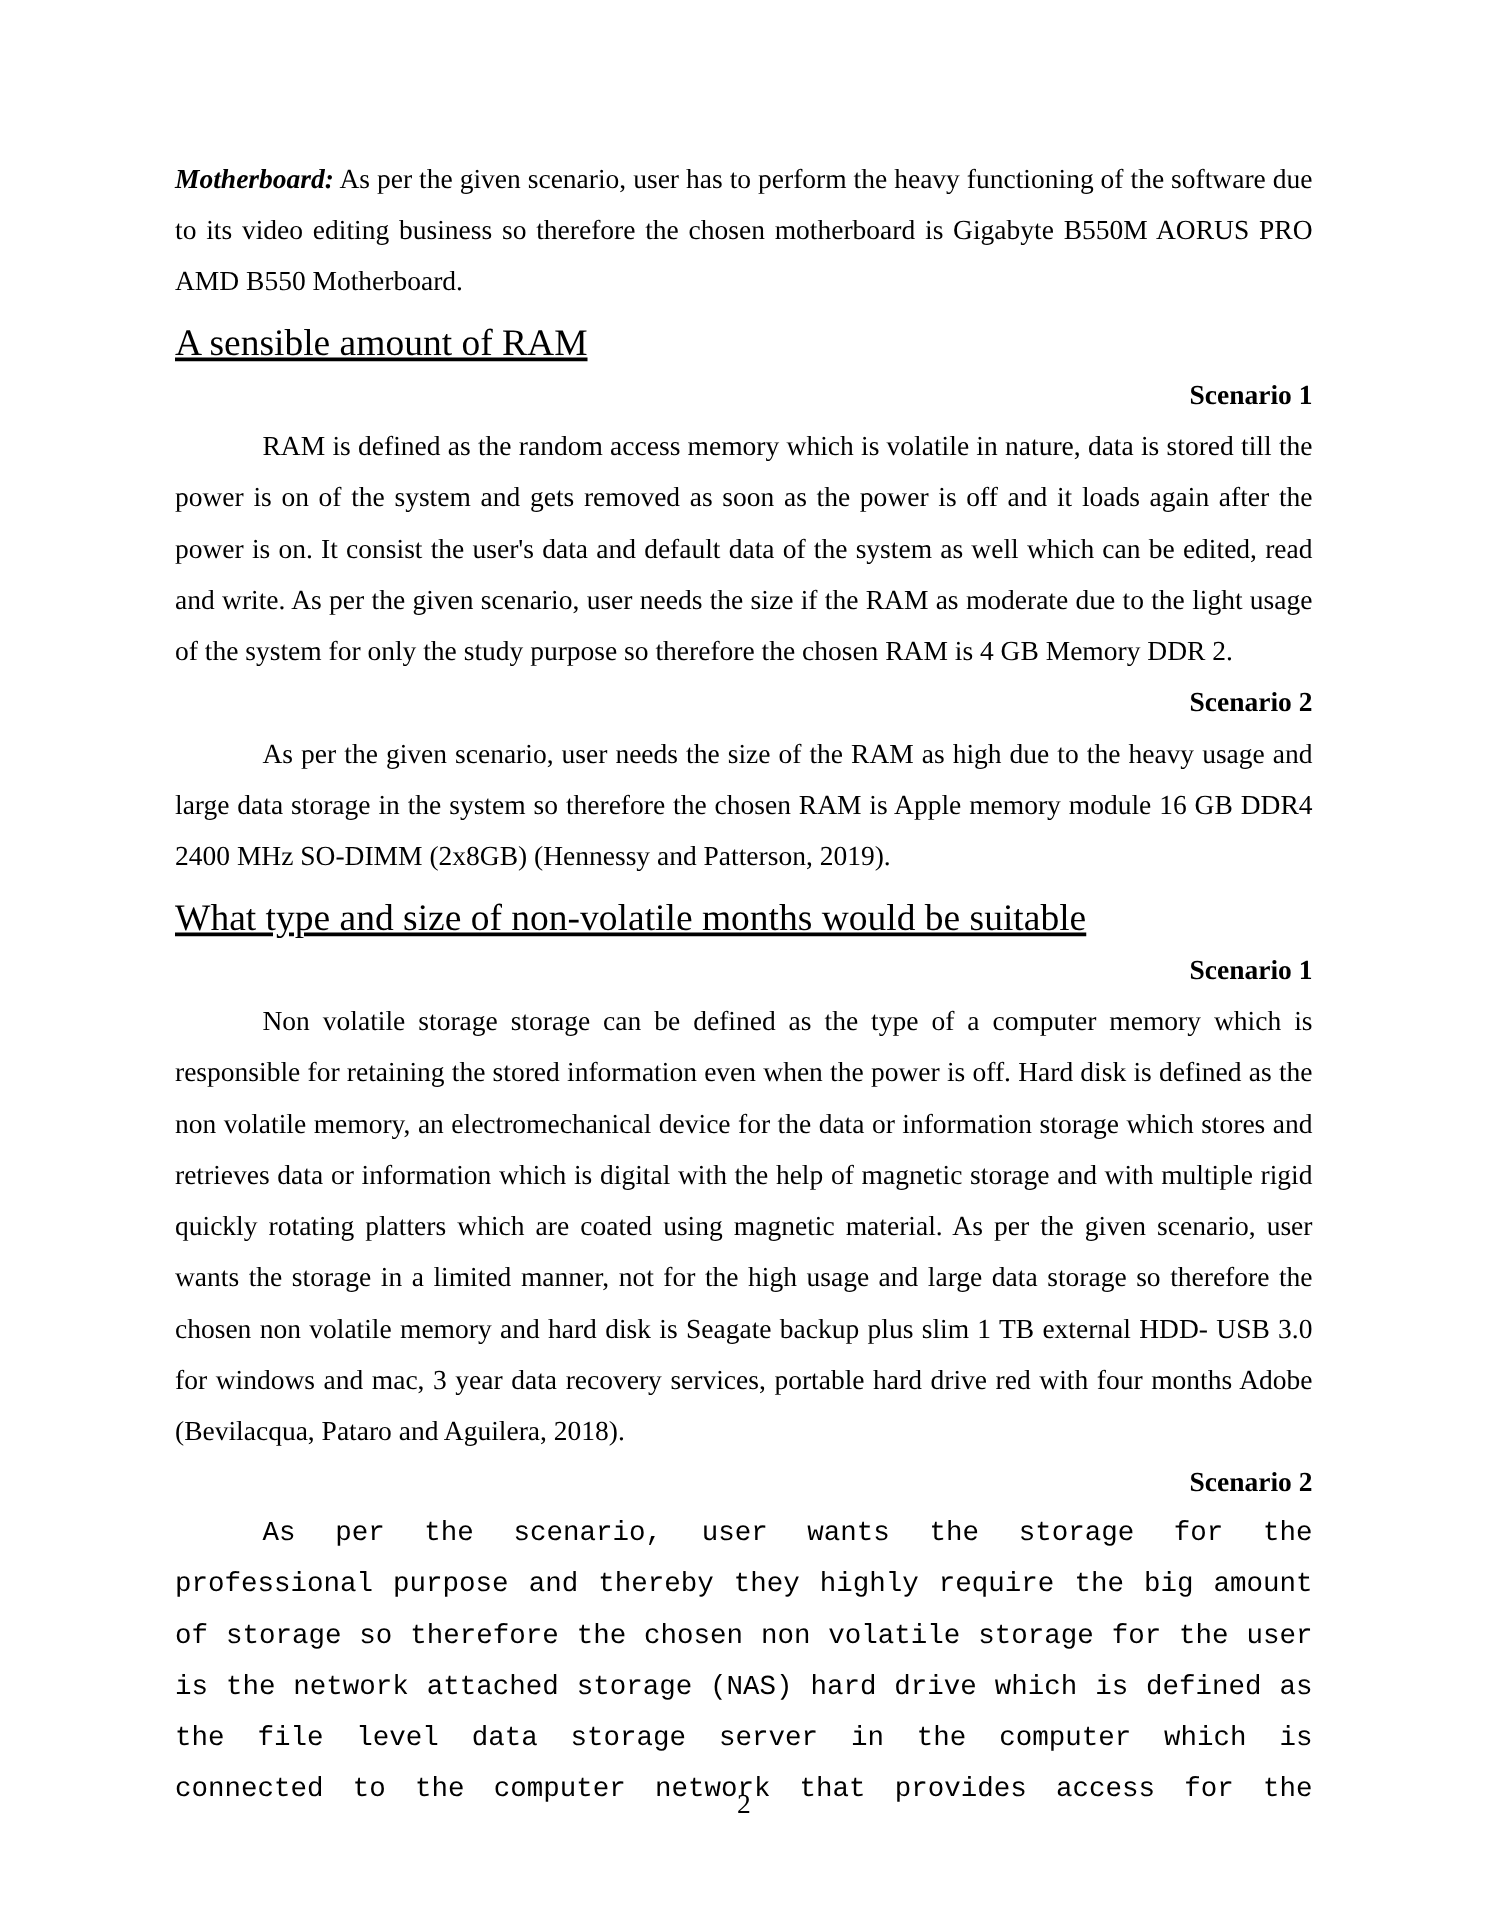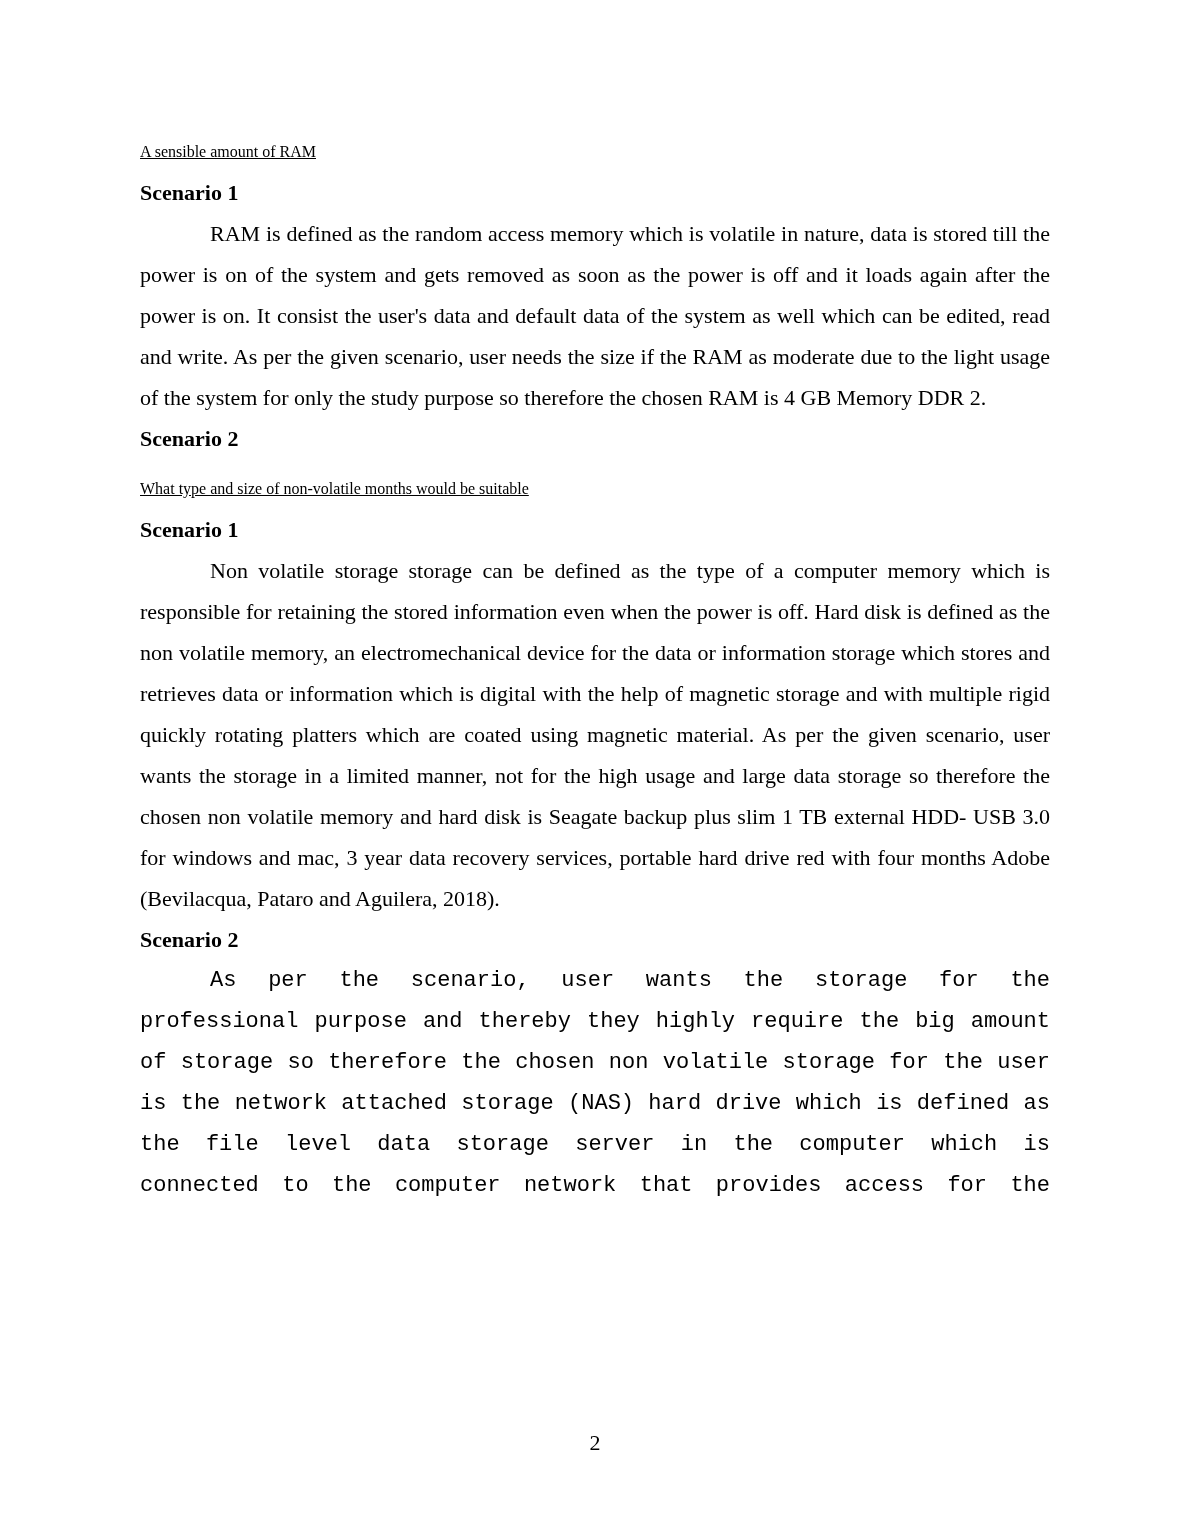--- a/index.html
+++ b/index.html
@@ -31,60 +31,62 @@
   .indent {
     text-indent: 70px;
   }
   .justify-last {
     text-align-last: justify;
     font-family: Liberation Mono, monospace;
   }
   .heading {
     margin: 0;
     margin-top: 9px;
-    font-size: 16px;
+    font-size: 30px;
     line-height: 41px;
     text-decoration: underline;
     text-align: left;
   }
   .scenario-label {
     margin: 0;
     font-size: 22px;
     line-height: 41px;
     font-weight: bold;
-    text-align: left;
+    text-align: right;
   }
   .lead-label {
     font-weight: bold;
     font-style: italic;
   }
   .page-number {
     position: absolute;
     left: 0;
     right: 0;
     bottom: 86px;
     text-align: center;
     font-size: 22px;
     line-height: 22px;
   }
 </style>
 </head>
 <body>
 
 <div class="page">
 
+  <p class="para"><span class="lead-label">Motherboard:</span> <span>As per the given scenario, user has to perform the heavy functioning of the software due to its video editing business so therefore the chosen motherboard is Gigabyte B550M AORUS PRO AMD B550 Motherboard.</span></p>
 
   <p class="heading">A sensible amount of RAM</p>
 
   <p class="scenario-label">Scenario 1</p>
 
   <p class="para indent">RAM is defined as the random access memory which is volatile in nature, data is stored till the power is on of the system and gets removed as soon as the power is off and it loads again after the power is on. It consist the user's data and default data of the system as well which can be edited, read and write. As per the given scenario, user needs the size if the RAM as moderate due to the light usage of the system for only the study purpose so therefore the chosen RAM is 4 GB Memory DDR 2.</p>
 
   <p class="scenario-label">Scenario 2</p>
 
+  <p class="para indent">As per the given scenario, user needs the size of the RAM as high due to the heavy usage and large data storage in the system so therefore the chosen RAM is Apple memory module 16 GB DDR4 2400 MHz SO-DIMM (2x8GB) (Hennessy and Patterson, 2019).</p>
 
   <p class="heading">What type and size of non-volatile months would be suitable</p>
 
   <p class="scenario-label">Scenario 1</p>
 
   <p class="para indent">Non volatile storage storage can be defined as the type of a computer memory which is responsible for retaining the stored information even when the power is off. Hard disk is defined as the non volatile memory, an electromechanical device for the data or information storage which stores and retrieves data or information which is digital with the help of magnetic storage and with multiple rigid quickly rotating platters which are coated using magnetic material. As per the given scenario, user wants the storage in a limited manner, not for the high usage and large data storage so therefore the chosen non volatile memory and hard disk is Seagate backup plus slim 1 TB external HDD- USB 3.0 for windows and mac, 3 year data recovery services, portable hard drive red with four months Adobe (Bevilacqua, Pataro and Aguilera, 2018).</p>
 
   <p class="scenario-label">Scenario 2</p>
 
   <p class="para indent justify-last">As per the scenario, user wants the storage for the professional purpose and thereby they highly require the big amount of storage so therefore the chosen non volatile storage for the user is the network attached storage (NAS) hard drive which is defined as the file level data storage server in the computer which is connected to the computer network that provides access for the</p>

